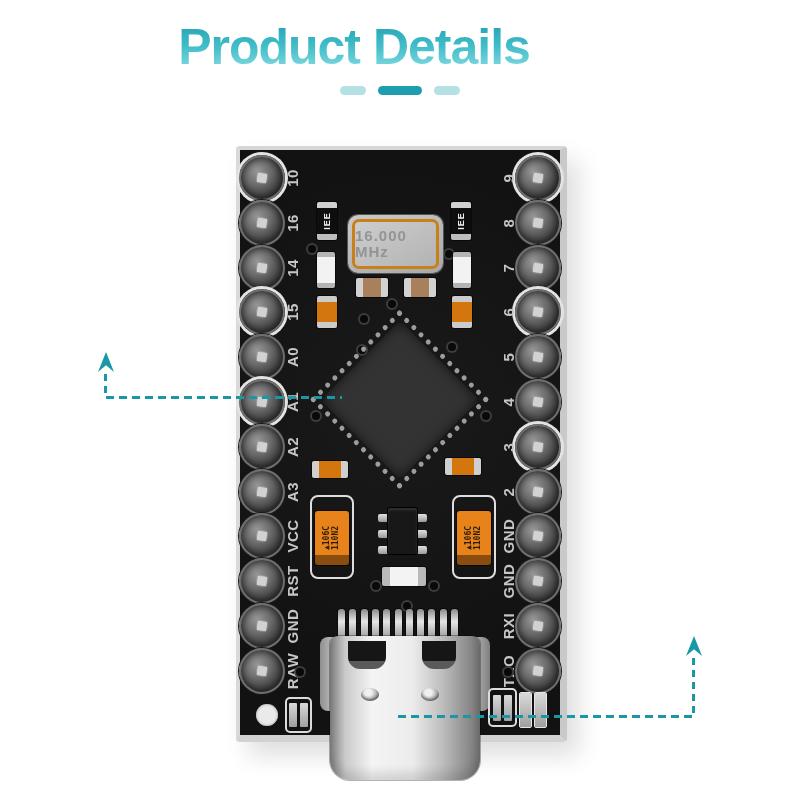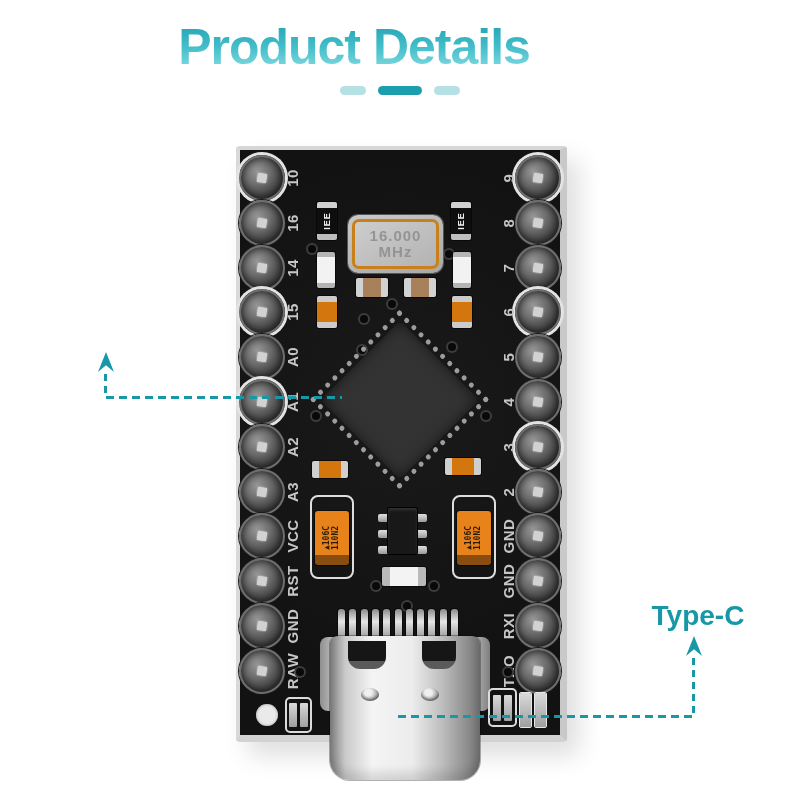--- a/index.html
+++ b/index.html
@@ -48,21 +48,21 @@
     color:#ececec;font-size:9px;font-weight:bold;letter-spacing:1px;}
   .led-v{background:linear-gradient(180deg,#b4b4b4 0 15%,#f2f2f2 15% 85%,#b4b4b4 85%);}
   .cap-orange-v{background:linear-gradient(180deg,#cbcbcb 0 20%,#d4760e 20% 80%,#cbcbcb 80%);}
   .cap-grey-h{background:linear-gradient(90deg,#d2d2d2 0 22%,#a8805c 22% 78%,#d2d2d2 78%);}
   .cap-orange-h{background:linear-gradient(90deg,#cfcfcf 0 20%,#d4760e 20% 80%,#cfcfcf 80%);}
 
   .crystal{position:absolute;left:108px;top:65px;width:95px;height:58px;border-radius:10px;
     background:linear-gradient(160deg,#c9c9c9,#a8a8a8);box-shadow:0 0 0 1px #555;}
   .crystal-face{position:absolute;inset:4px;border:3px solid #c8811a;border-radius:7px;
     background:linear-gradient(150deg,#cdcdcd,#b3b3b3);display:flex;flex-direction:column;
-    align-items:center;justify-content:center;color:#949494;font-weight:bold;font-size:15px;
+    justify-content:center;color:#949494;font-weight:bold;font-size:15px;
     line-height:16px;letter-spacing:1px;}
 
   .chip-outline{position:absolute;left:96px;top:186px;width:127px;height:127px;box-sizing:border-box;
     border:5px dotted #9d9d9d;transform:rotate(45deg);}
   .chip-body{position:absolute;left:104px;top:194px;width:112px;height:112px;background:#333333;
     transform:rotate(45deg);border-radius:5px;box-shadow:inset 0 0 14px rgba(0,0,0,.6);}
 
   .tant-bracket{position:absolute;width:44px;height:84px;border:2px solid #dedede;border-radius:8px;box-sizing:border-box;}
   .tant-body{position:absolute;width:34px;height:54px;border-radius:3px;
     background:linear-gradient(180deg,#e8821a 0 82%,#8a4d10 82%);box-shadow:0 0 0 1px rgba(0,0,0,.5);}
@@ -270,18 +270,17 @@
     <div class="pad-pair" style="left:280px;top:543px;">
       <div class="silk-pad" style="width:11px;height:34px;"></div>
       <div class="silk-pad" style="width:11px;height:34px;"></div>
     </div>
   </div>
 
   <div class="ann-arrow" style="left:98px;top:352px;"></div>
   <div class="dash-v" style="left:104px;top:374px;height:24px;"></div>
   <div class="dash-h" style="left:106px;top:396px;width:236px;"></div>
 
-  <div class="ann-label" style="left:638px;top:600px;width:120px;">Type-C</div>
   <div class="ann-arrow" style="left:686px;top:636px;"></div>
   <div class="dash-v" style="left:692px;top:658px;height:58px;"></div>
   <div class="dash-h" style="left:398px;top:715px;width:294px;"></div>
 
 </div>
 
 </body></html>

